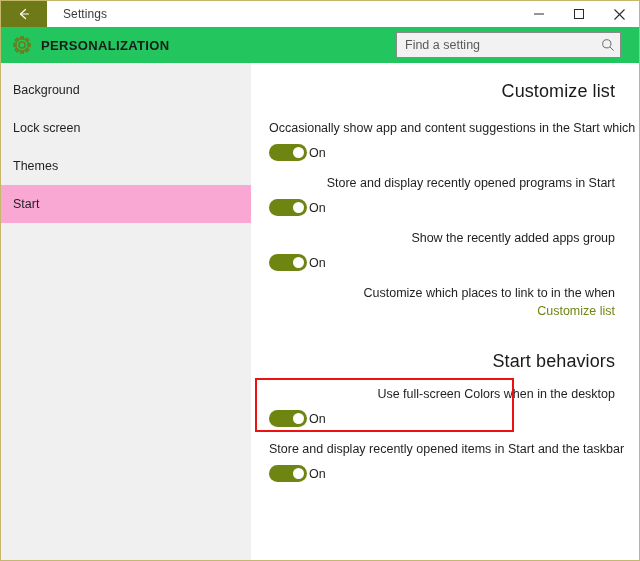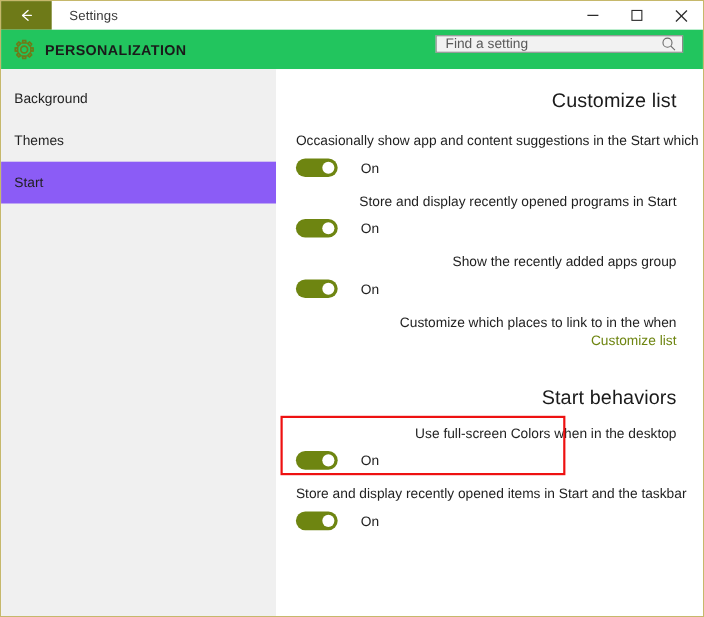--- a/index.html
+++ b/index.html
@@ -96,21 +96,21 @@
     font-weight: bold;
     color: #1a1a1a;
     letter-spacing: 0.35px;
   }
 
   .search-wrap {
     position: absolute;
     right: 18px;
     top: 5px;
     width: 225px;
-    height: 16px;
+    height: 26px;
     background: #f2f2f2;
     border: 1px solid #8a8a8a;
     display: flex;
     align-items: center;
   }
   .search-input {
     border: 0;
     outline: 0;
     background: transparent;
     flex: 1 1 auto;
@@ -153,21 +153,21 @@
   .nav-item {
     height: 38px;
     display: flex;
     align-items: center;
     padding-left: 12px;
     font-size: 12.5px;
     color: #1f1f1f;
     cursor: default;
   }
   .nav-item.selected {
-    background: #8b5cf6;
+    background: #f9a8d4;
   }
 
   .content {
     position: absolute;
     left: 250px; top: 0;
     width: 388px;
     height: 555px;
     background: #ffffff;
     padding: 18px 24px 0 18px;
   }
@@ -213,21 +213,21 @@
     position: absolute;
     top: 3px;
     left: 24px;
     width: 11px;
     height: 11px;
     border-radius: 50%;
     background: #ffffff;
   }
 
   .toggle-state {
-    margin-left: 21px;
+    margin-left: 2px;
     font-size: 12.5px;
     color: #1f1f1f;
   }
 
   .link-text {
     font-size: 12.5px;
     color: #6e8511;
     margin-top: 2px;
     cursor: default;
     display: inline-block;
@@ -321,20 +321,23 @@
     </div>
   </div>
 
   <div class="body-area">
 
     <div class="sidebar">
       <div class="nav-item">
         <span>Background</span>
       </div>
       <div class="nav-item">
+        <span>Lock screen</span>
+      </div>
+      <div class="nav-item">
         <span>Themes</span>
       </div>
       <div class="nav-item selected">
         <span>Start</span>
       </div>
     </div>
 
     <div class="content">
 
       <div class="section-title">Customize list</div>

